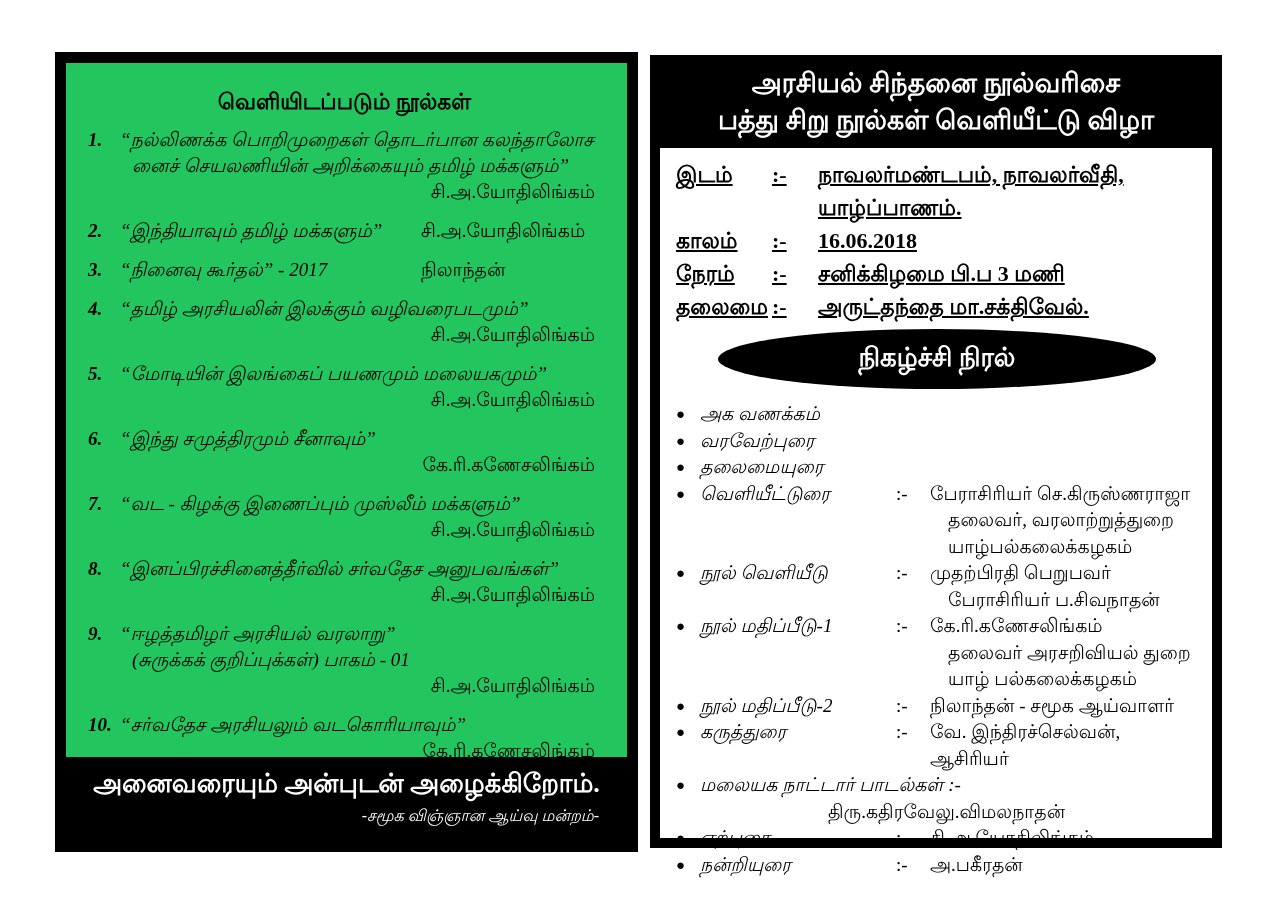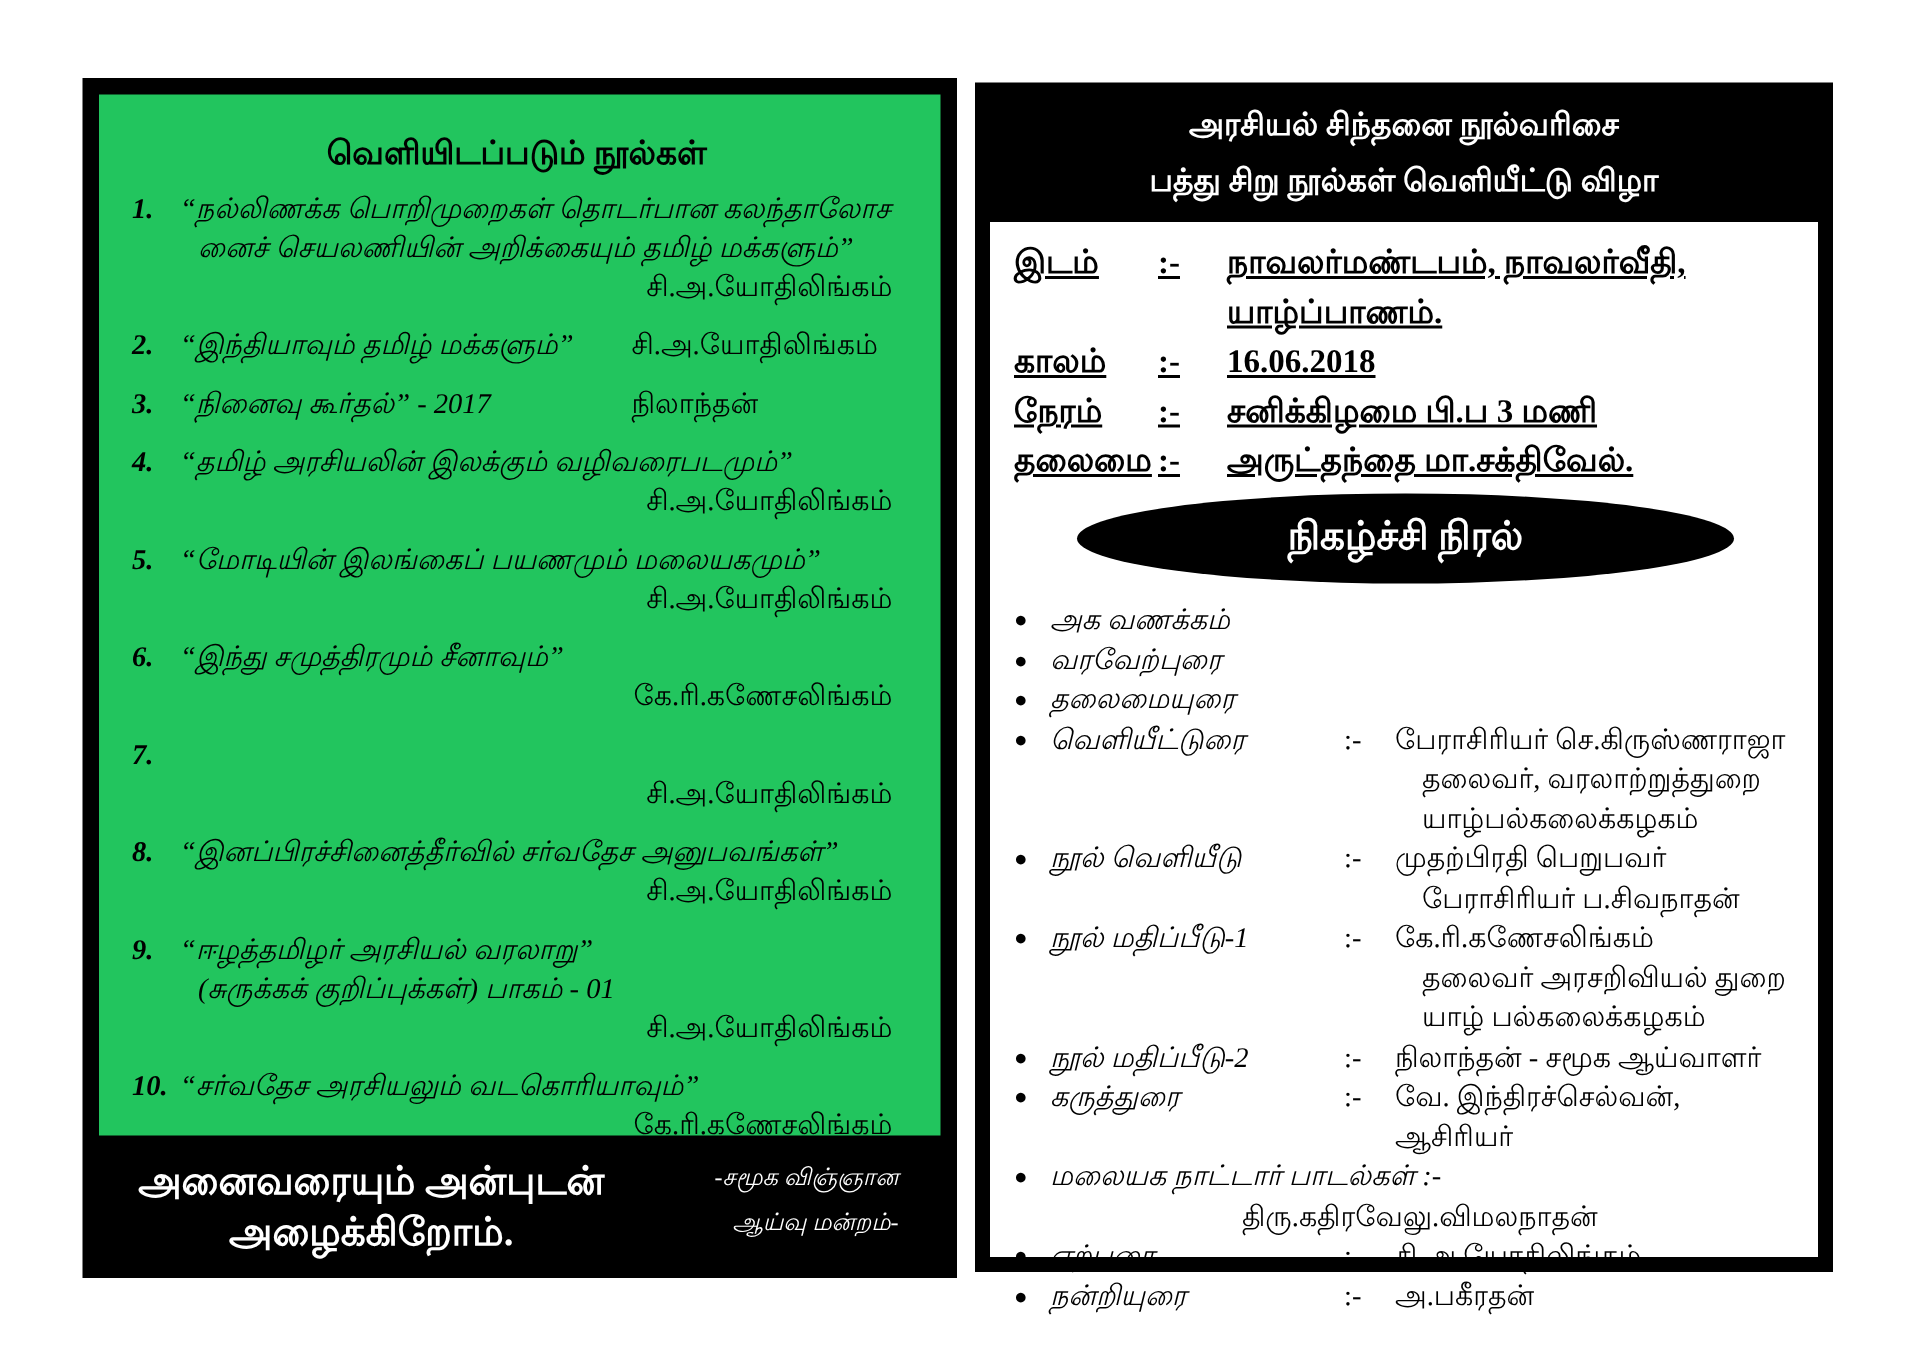--- a/index.html
+++ b/index.html
@@ -14,29 +14,29 @@
   .books-heading { text-align:center; font-weight:bold; font-size:22px; margin-bottom:10px; }
   .book-item { margin-bottom:13px; font-size:19px; line-height:26px; }
   .book-line { display:flex; }
   .book-num { width:32px; flex:0 0 32px; font-style:italic; font-weight:bold; }
   .book-title { font-style:italic; }
   .book-title.grow { flex:1 1 auto; }
   .book-line.cont { padding-left:44px; }
   .author-line { text-align:right; padding-right:6px; }
   .book-author { font-style:normal; }
   .book-author.col { flex:0 0 180px; text-align:left; }
-  .left-footer { height:84px; display:flex; flex-direction:row; justify-content:center;margin-top:14px; }
+  .left-footer { height:84px; display:flex; flex-direction:column; justify-content:center; }
   .foot1 { color:#fff; font-weight:bold; font-size:26px; text-align:center; line-height:34px; }
   .foot2 { color:#fff; font-style:italic; font-size:16px; text-align:right; padding-right:28px; line-height:30px; }
 
   
   .panel-right { position:absolute; left:650px; top:55px; width:572px; height:793px;
     background:#000; padding:0 10px 10px 10px; }
   .rp-header { height:93px; display:flex; flex-direction:column; justify-content:center; }
-  .rp-header div { color:#fff; font-weight:bold; font-size:21px; text-align:center; line-height:37px; }
+  .rp-header div { color:#fff; font-weight:bold; font-size:27px; text-align:center; line-height:37px; }
   .rp-body { background:#fff; width:100%; height:690px; padding:10px 14px 0 16px; }
 
   .details { display:grid; grid-template-columns:96px 46px 1fr; font-weight:bold; font-size:22px; line-height:33px; margin-bottom:6px;text-decoration:underline; }
   .det-label { grid-column:1; }
   .det-sep { grid-column:2; }
   .det-val { grid-column:3; }
 
   .oval { width:438px; height:60px; background:#000; border-radius:50%;
     margin:4px auto 12px auto; display:flex; align-items:center; justify-content:center; }
   .oval span { color:#fff; font-weight:bold; font-size:26px; }
@@ -101,20 +101,21 @@
           <div class="book-item">
             <div class="book-line">
               <span class="book-num">6.</span>
               <span class="book-title">“இந்து சமுத்திரமும் சீனாவும்”</span>
             </div>
             <div class="author-line"><span class="book-author">கே.ரி.கணேசலிங்கம்</span></div>
           </div>
           <div class="book-item">
             <div class="book-line">
               <span class="book-num">7.</span>
+              <span class="book-title">“வட - கிழக்கு இணைப்பும் முஸ்லீம் மக்களும்”</span>
             </div>
             <div class="author-line"><span class="book-author">சி.அ.யோதிலிங்கம்</span></div>
           </div>
           <div class="book-item">
             <div class="book-line">
               <span class="book-num">8.</span>
               <span class="book-title">“இனப்பிரச்சினைத்தீர்வில் சர்வதேச அனுபவங்கள்”</span>
             </div>
             <div class="author-line"><span class="book-author">சி.அ.யோதிலிங்கம்</span></div>
           </div>

